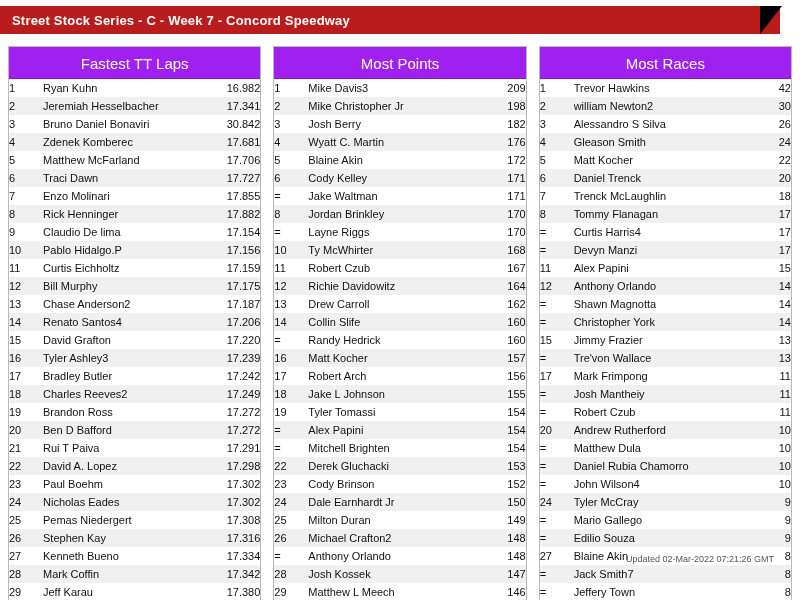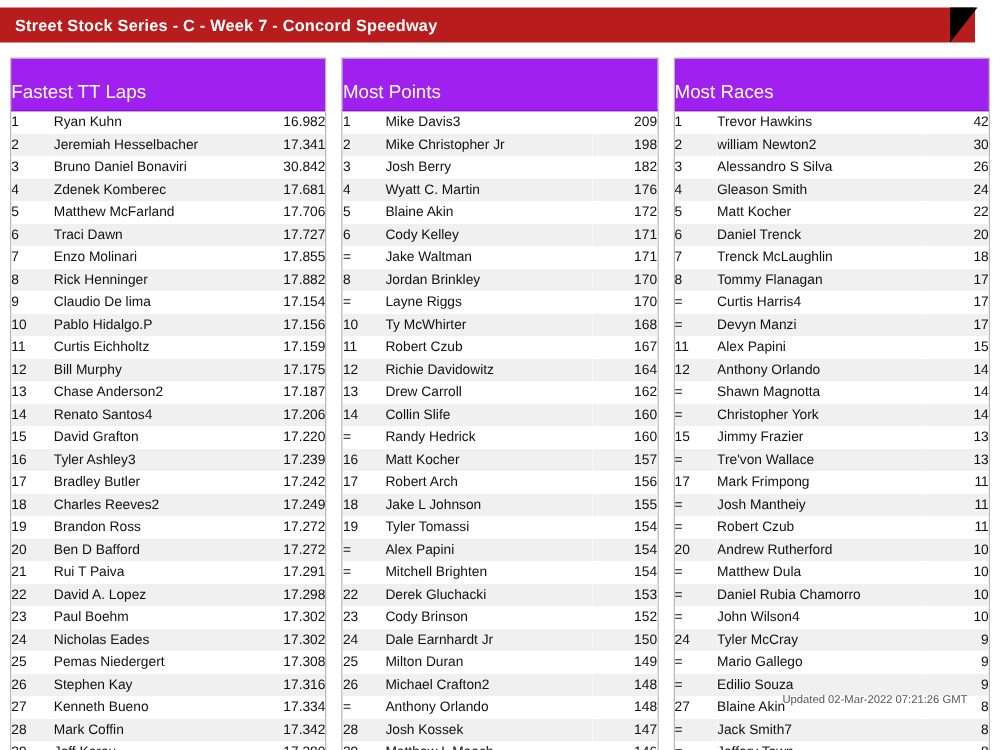--- a/index.html
+++ b/index.html
@@ -57,23 +57,23 @@
   }
   .panel {
     flex: 1 1 0;
     border: 1px solid #b9b9b9;
     background: #ffffff;
     box-sizing: border-box;
   }
   .panel-title {
     background: #a020f0;
     color: #ffffff;
-    text-align: left;
+    text-align: center;
     font-size: 15px;
-    padding: 18px 0 6px 0;
+    padding: 8px 0 6px 0;
     border-bottom: 1px solid #8a17d0;
   }
   table.board {
     width: 100%;
     border-collapse: collapse;
     table-layout: fixed;
   }
   table.board td {
     padding: 2px 0;
     font-size: 11px;

